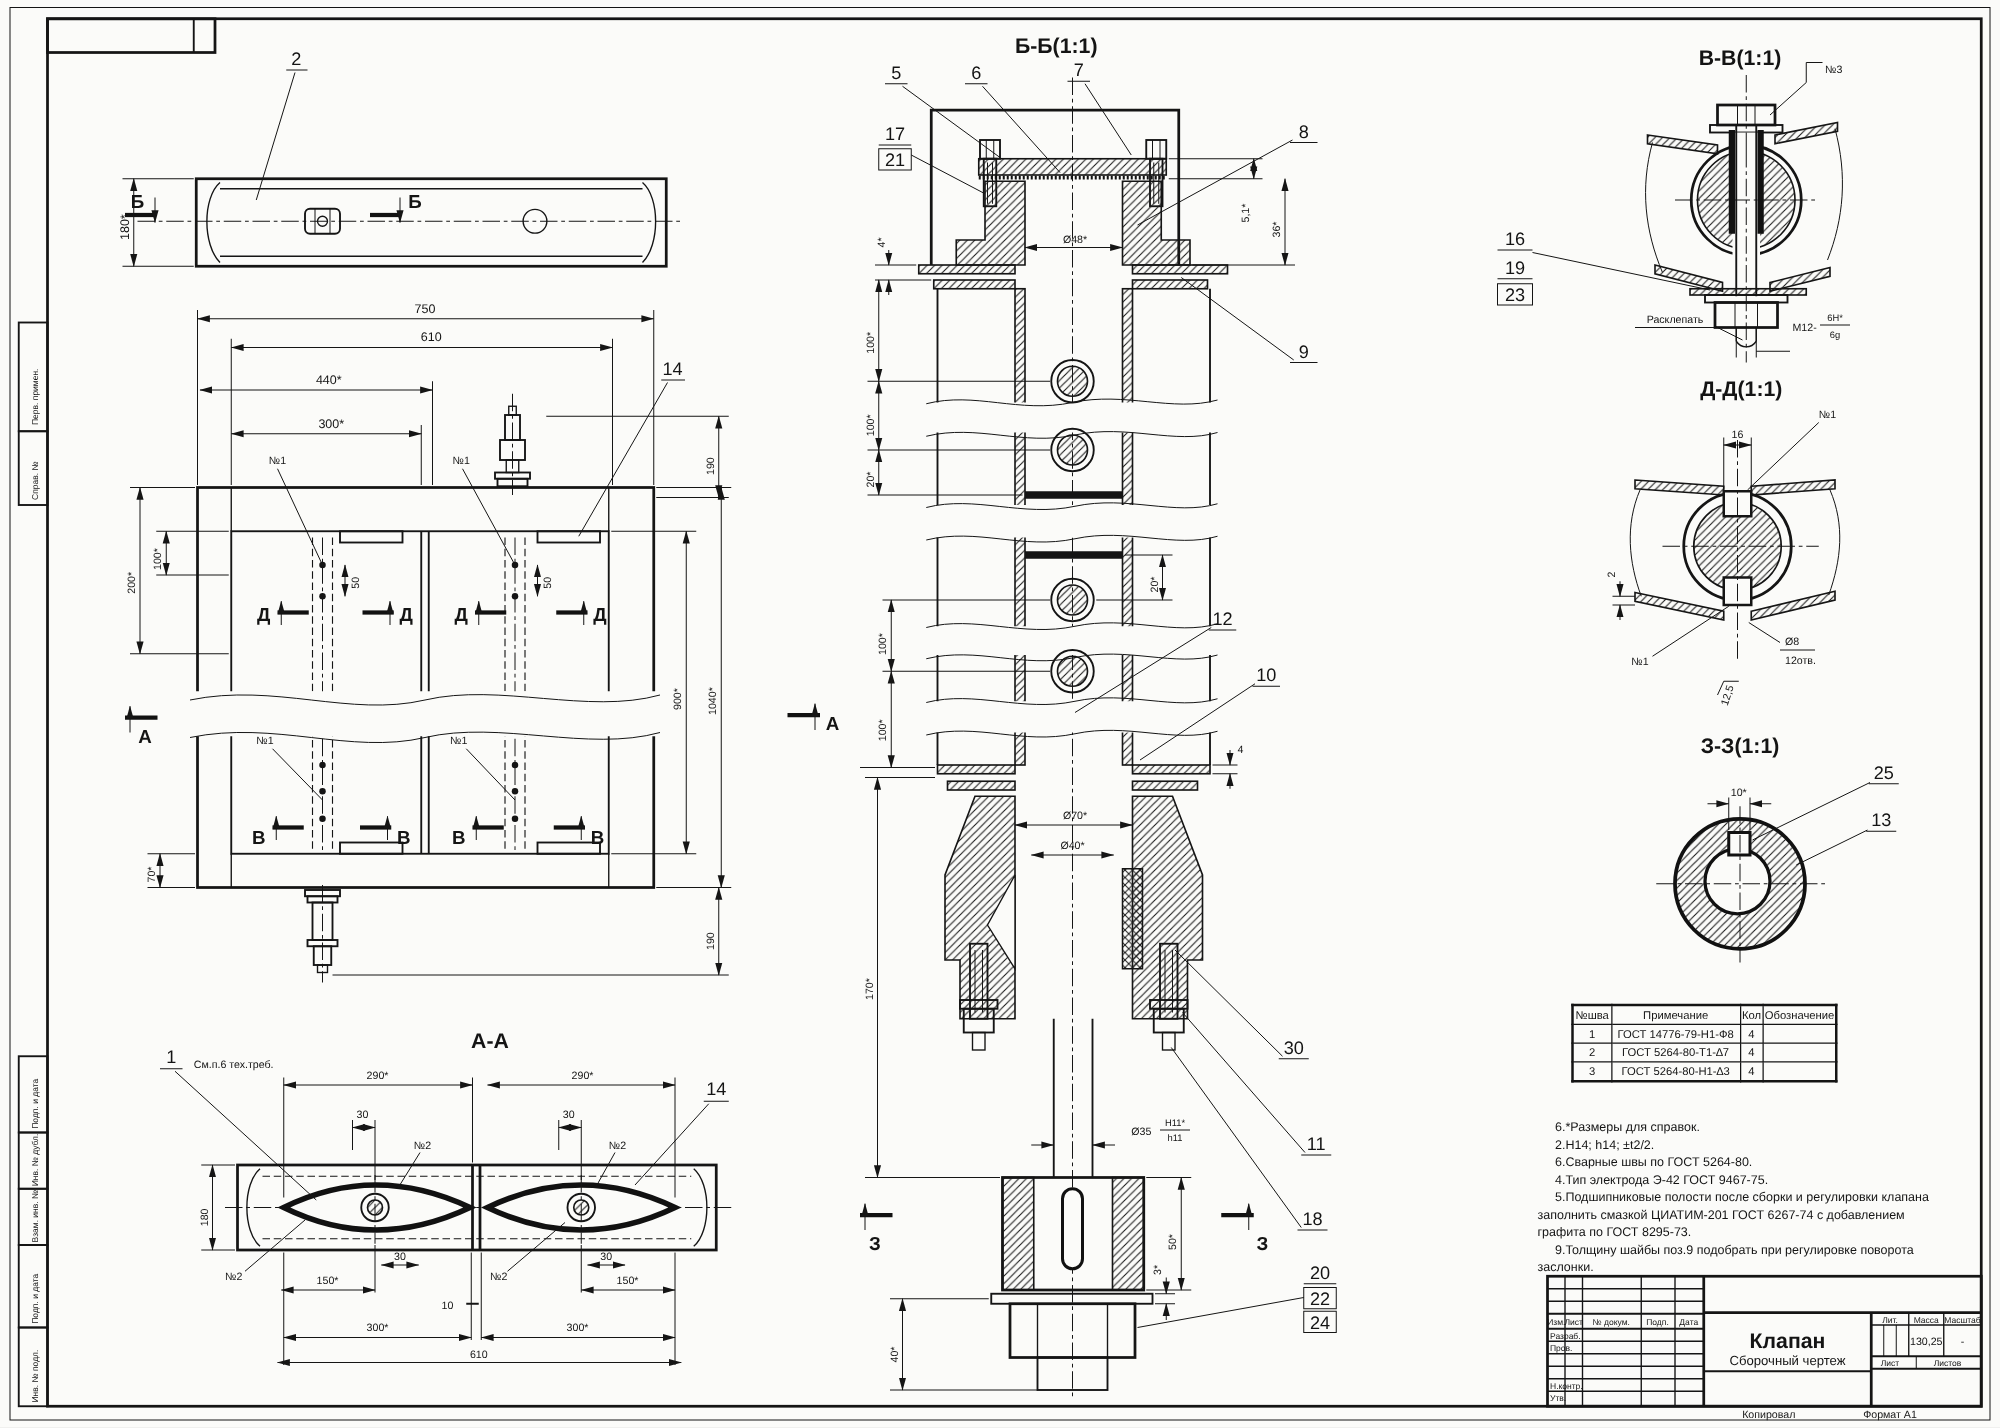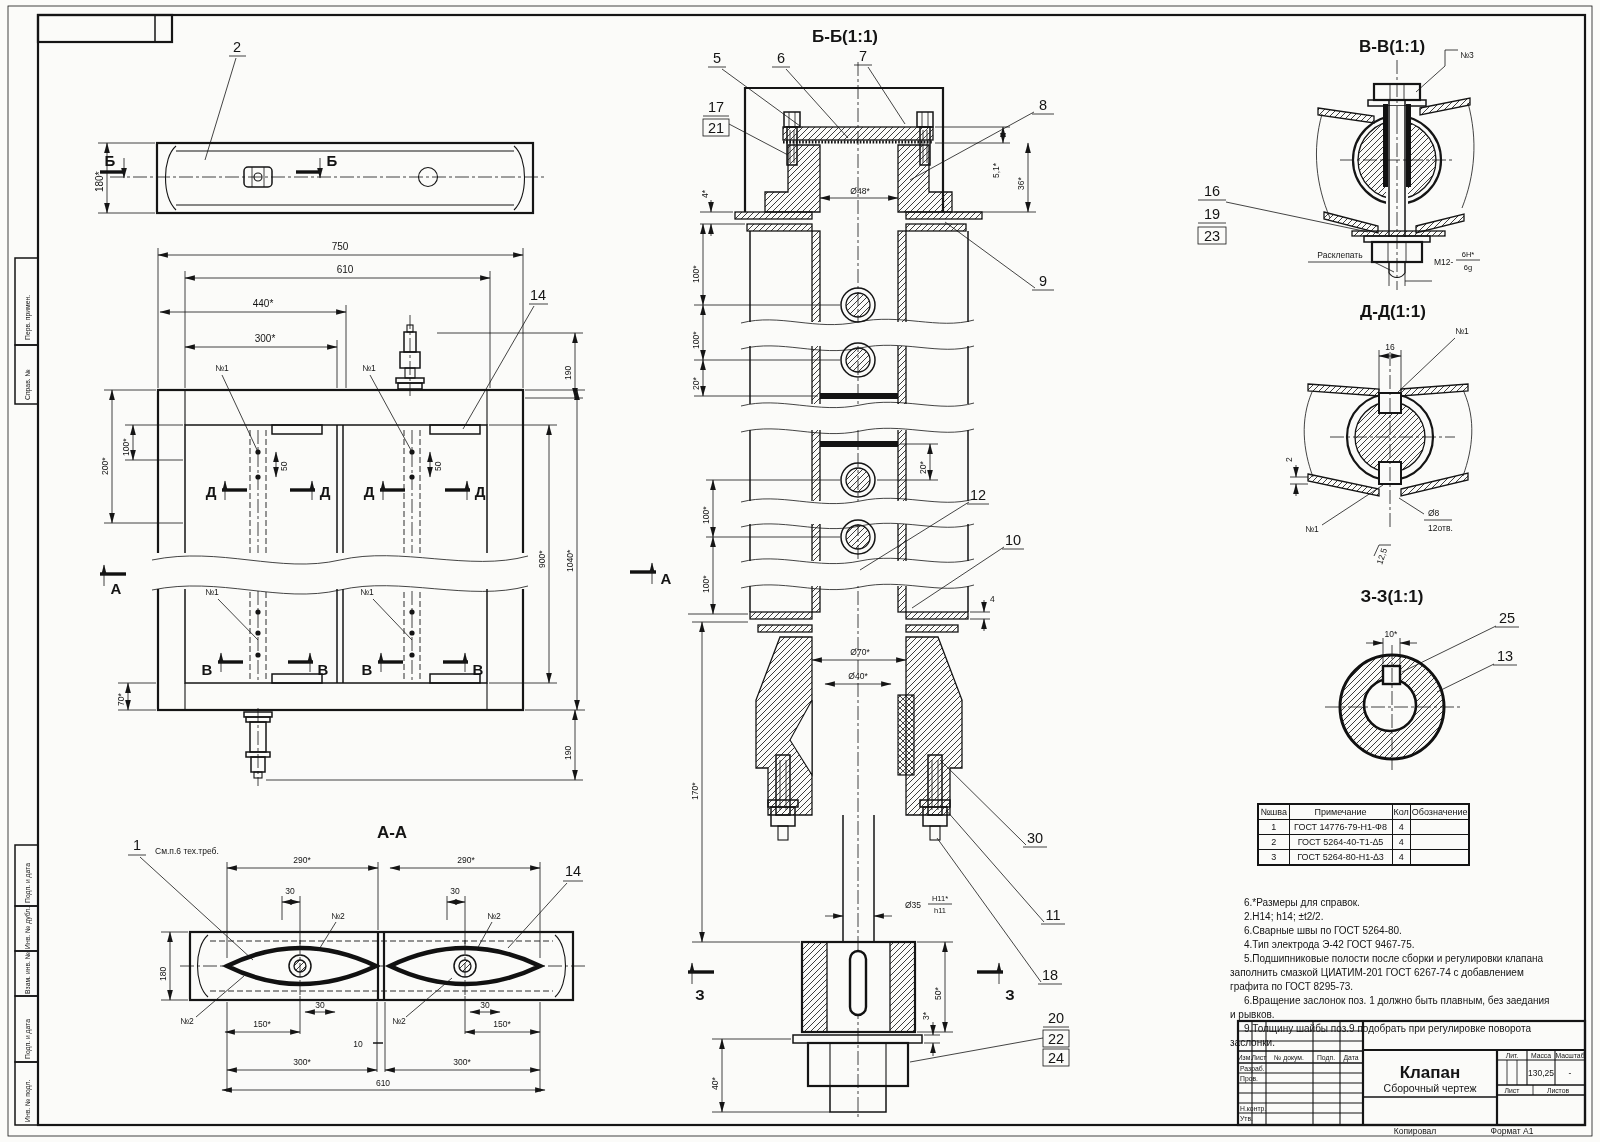--- a/index.html
+++ b/index.html
@@ -781,36 +781,35 @@
     <th>Обозначение</th>
   </tr>
   <tr>
     <td>1</td>
     <td>ГОСТ 14776-79-Н1-Ф8</td>
     <td>4</td>
     <td></td>
   </tr>
   <tr>
     <td>2</td>
-    <td>ГОСТ 5264-40-Т1-∆5</td>
+    <td>ГОСТ 5264-80-Т1-∆7</td>
     <td>4</td>
     <td></td>
   </tr>
   <tr>
     <td>3</td>
     <td>ГОСТ 5264-80-Н1-∆3</td>
     <td>4</td>
     <td></td>
   </tr>
 </tbody>
     </table>
 
 <div class="notes">
   <div class="note">6.*Размеры для справок.</div>
   <div class="note">2.H14; h14; ±t2/2.</div>
   <div class="note">6.Сварные швы по ГОСТ 5264-80.</div>
   <div class="note">4.Тип электрода Э-42 ГОСТ 9467-75.</div>
   <div class="note">5.Подшипниковые полости после сборки и регулировки клапана заполнить смазкой ЦИАТИМ-201 ГОСТ 6267-74 с добавлением графита по ГОСТ 8295-73.</div>
-  <div class="note">6.Вращение заслонок поз. 1 должно быть плавным, без заедания и рывков.</div>
   <div class="note">9.Толщину шайбы поз.9 подобрать при регулировке поворота заслонки.</div>
 </div>
 
 </div>
 
 </body></html>

